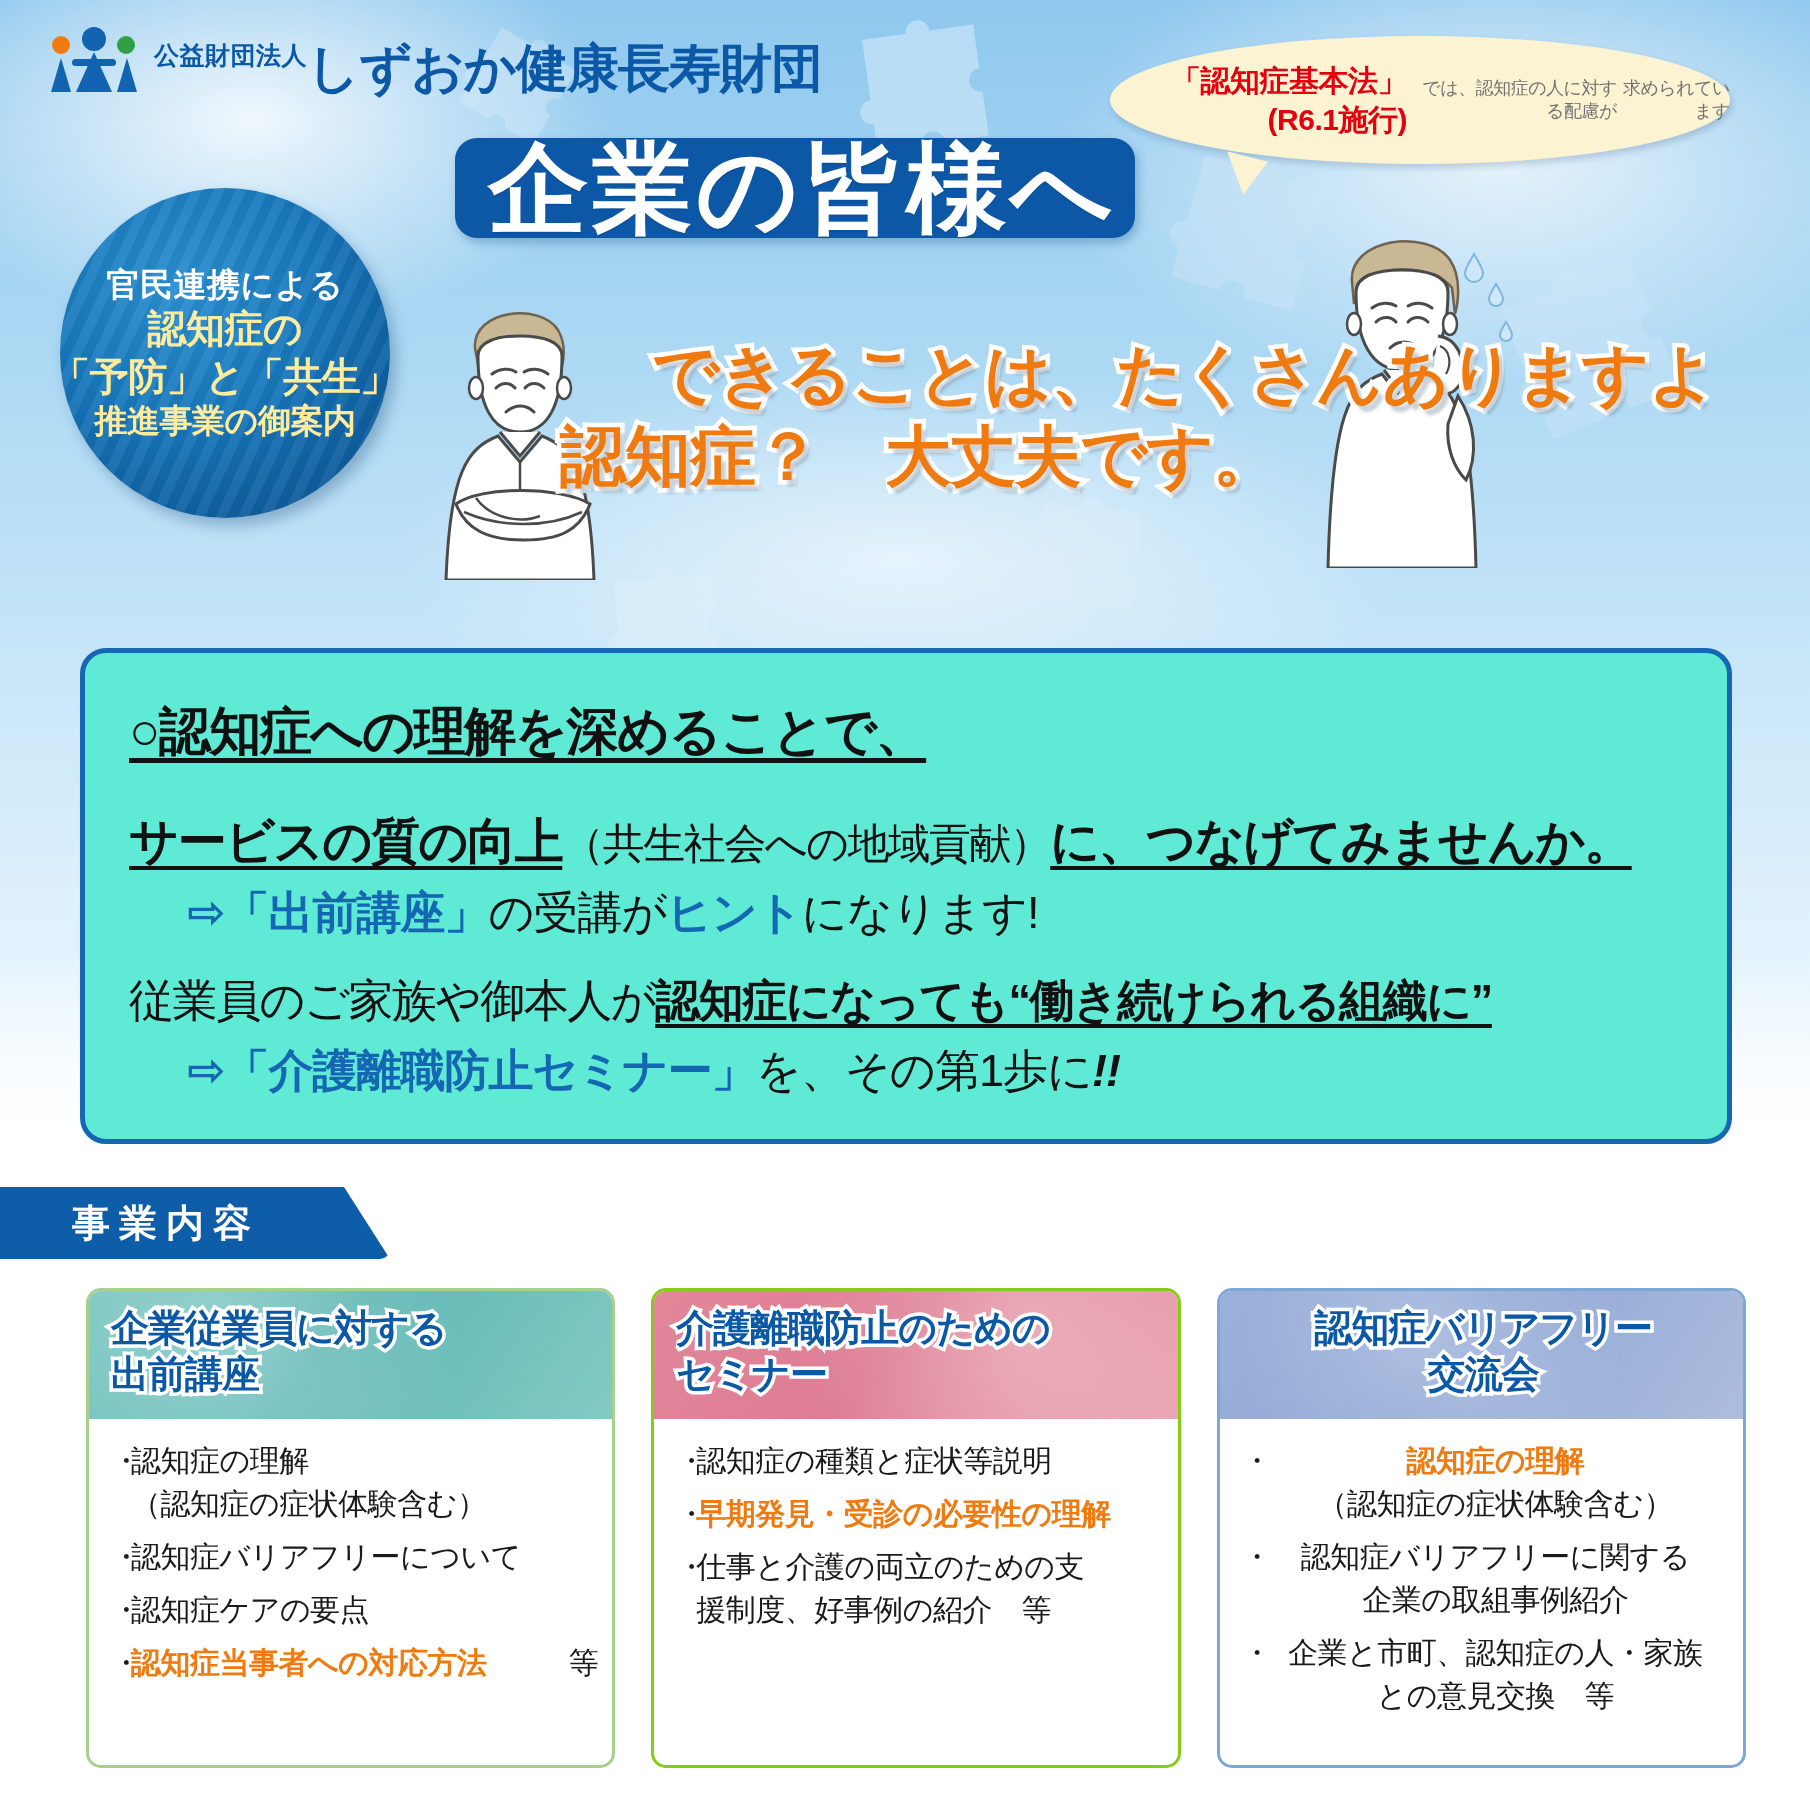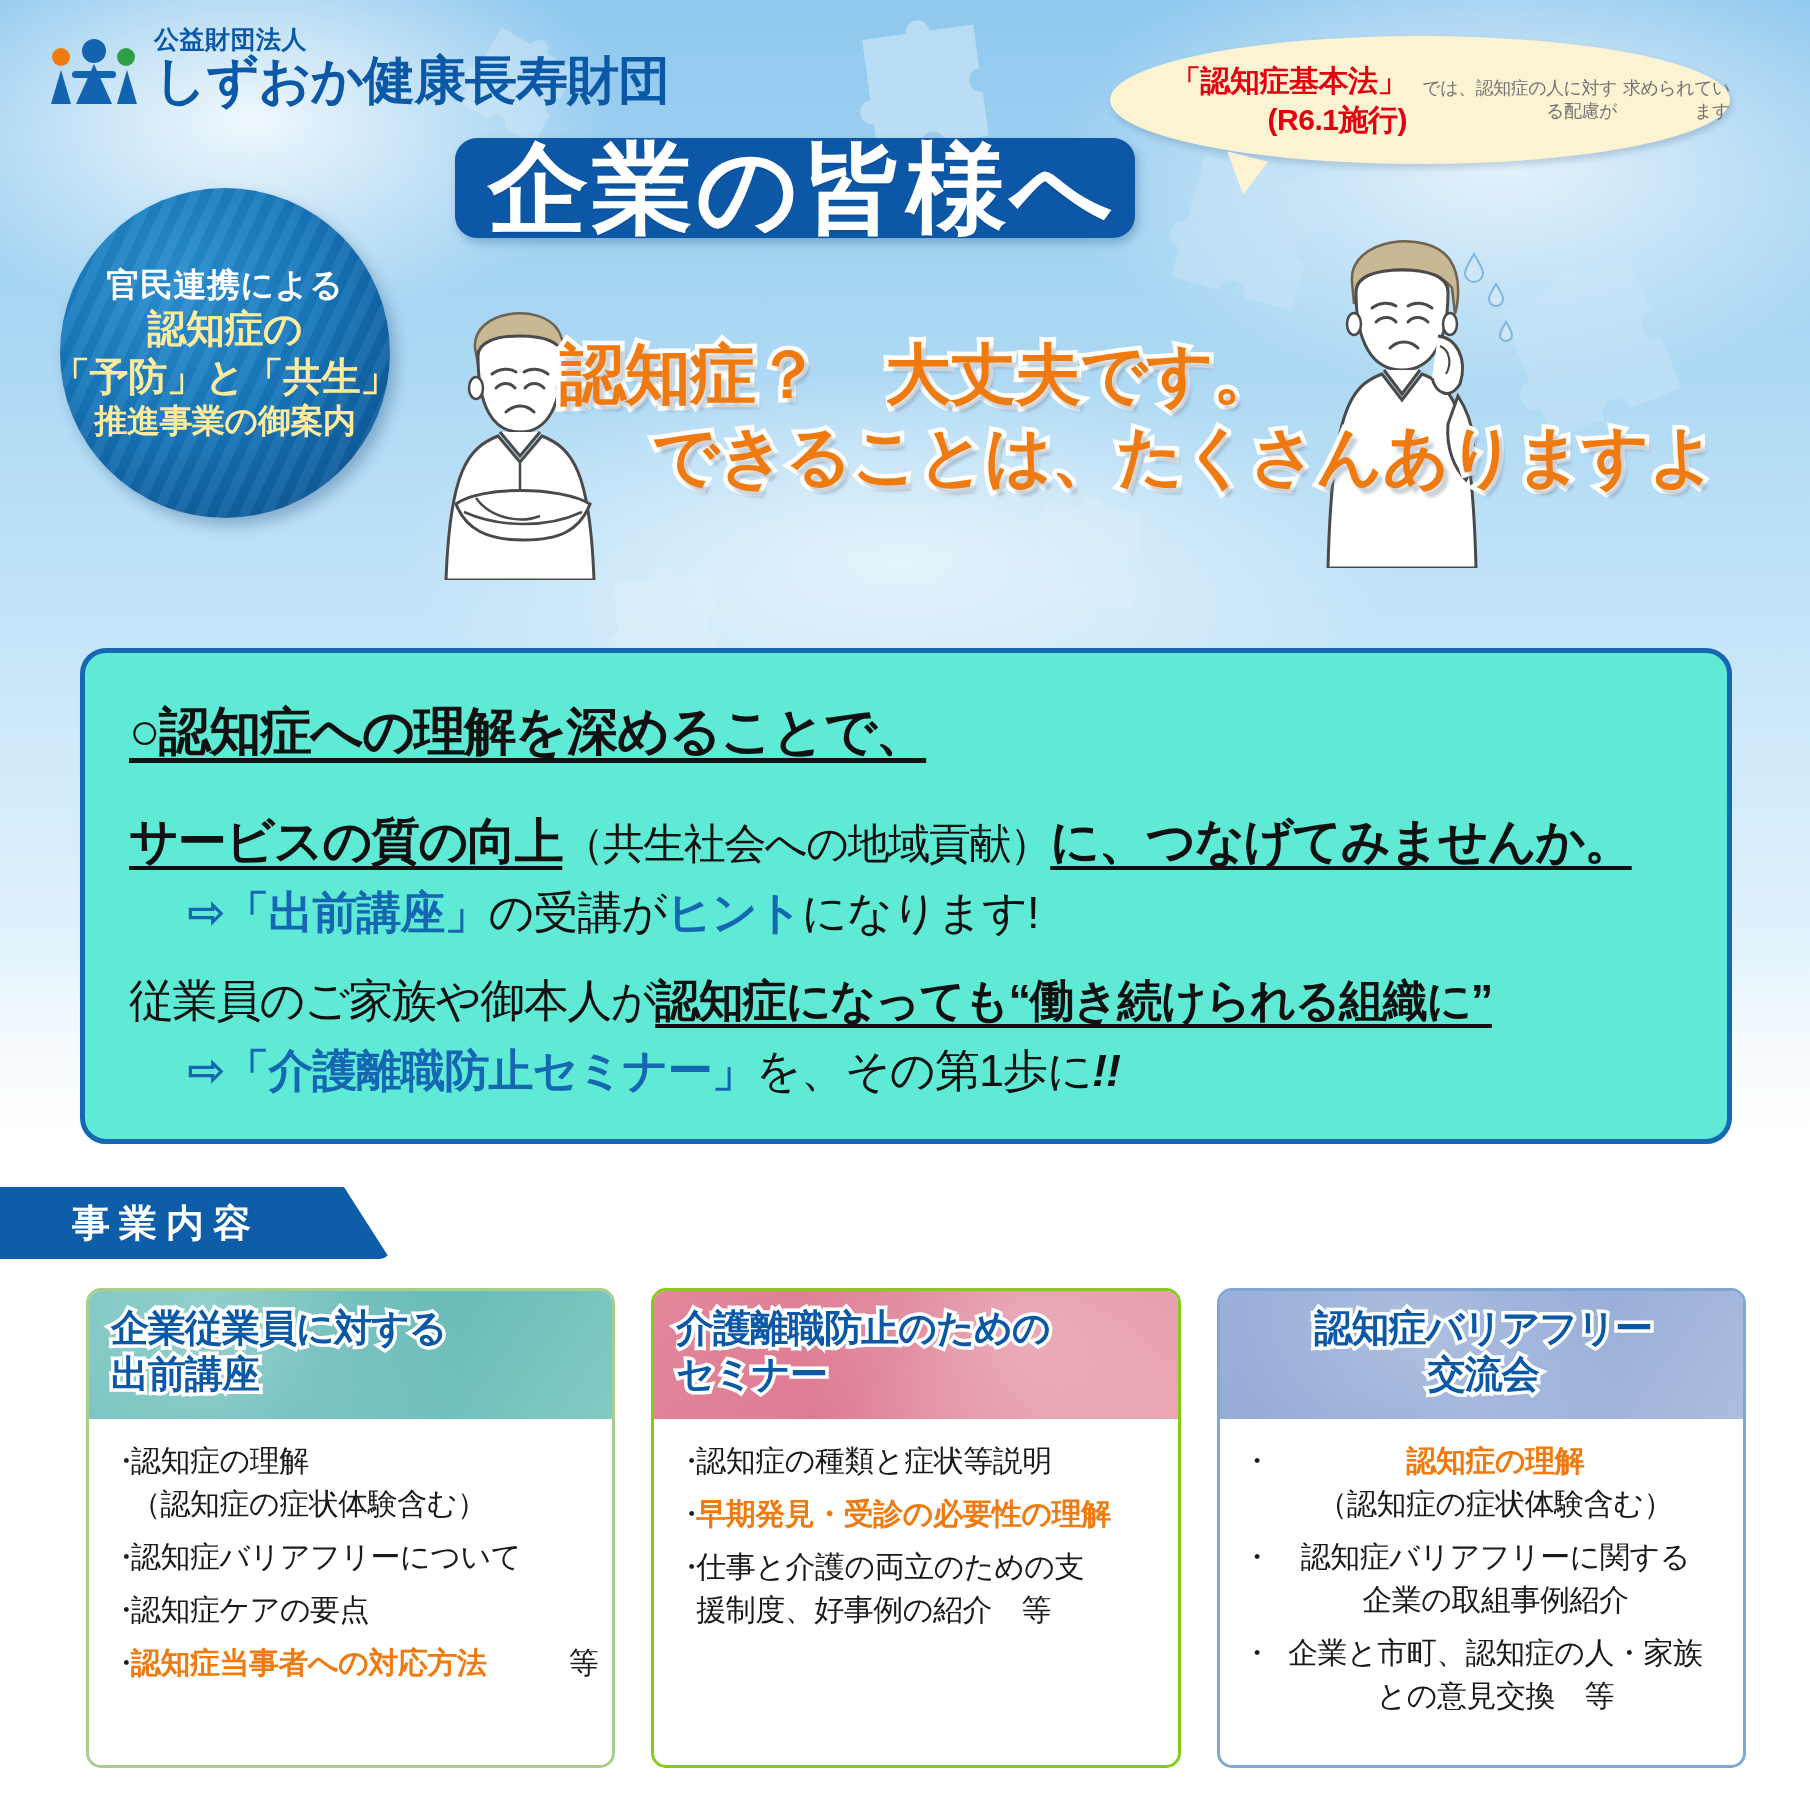--- a/index.html
+++ b/index.html
@@ -33,21 +33,21 @@
     background: linear-gradient(180deg, rgba(255,255,255,0), #ffffff 85%);
   }
 
   
   .puzzle { position: absolute; opacity: .55; }
   .puzzle svg { display:block; }
 
   
   #logo { position: absolute; left: 46px; top: 26px; display: flex; align-items: flex-end; gap: 12px; }
   #logo-mark { width: 96px; height: 68px; position: relative; flex: none; }
-  #logo-text { display: flex; flex-direction: column; }
+  #logo-text { display: flex; }
   .logo-sub {
     font-size: 25px; font-weight: 700; color: #0a58a6;
     letter-spacing: .5px; line-height: 1.05; margin-bottom: 2px;
   }
   .logo-main {
     font-size: 52px; font-weight: 700; color: #0a58a6;
     letter-spacing: -1px; line-height: 1.0;
   }
 
   
@@ -319,22 +319,22 @@
 
       <path d="M82 156 C50 168 32 192 28 350 L176 350 C172 192 154 168 122 156 L102 182 Z" fill="#fff" stroke="#4a4a4a" stroke-width="3"></path>
 
       <path d="M158 178 C176 206 178 238 166 262 C154 250 146 230 148 206 Z" fill="#fff" stroke="#4a4a4a" stroke-width="3"></path>
       <path d="M138 118 C156 120 168 140 160 166 C150 182 136 176 132 160" fill="#fff" stroke="#4a4a4a" stroke-width="3"></path>
       <path d="M140 128 C150 132 152 146 146 156" stroke="#4a4a4a" stroke-width="2.2" fill="none"></path>
     </svg>
   </div>
 
   <div id="slogan">
+    <div class="slog l2">できることは、たくさんありますよ</div>
     <div class="slog l1">認知症？　大丈夫です。</div>
-    <div class="slog l2">できることは、たくさんありますよ</div>
   </div>
 
   <div id="panel">
     <div class="p-line p-head">○認知症への理解を深めることで、</div>
 
     <div class="p-line p-main">
       <span class="u">サービスの質の向上</span><span class="n">（共生社会への地域貢献）</span><span class="u">に、つなげてみませんか。</span>
     </div>
 
     <div class="p-line p-sub">

